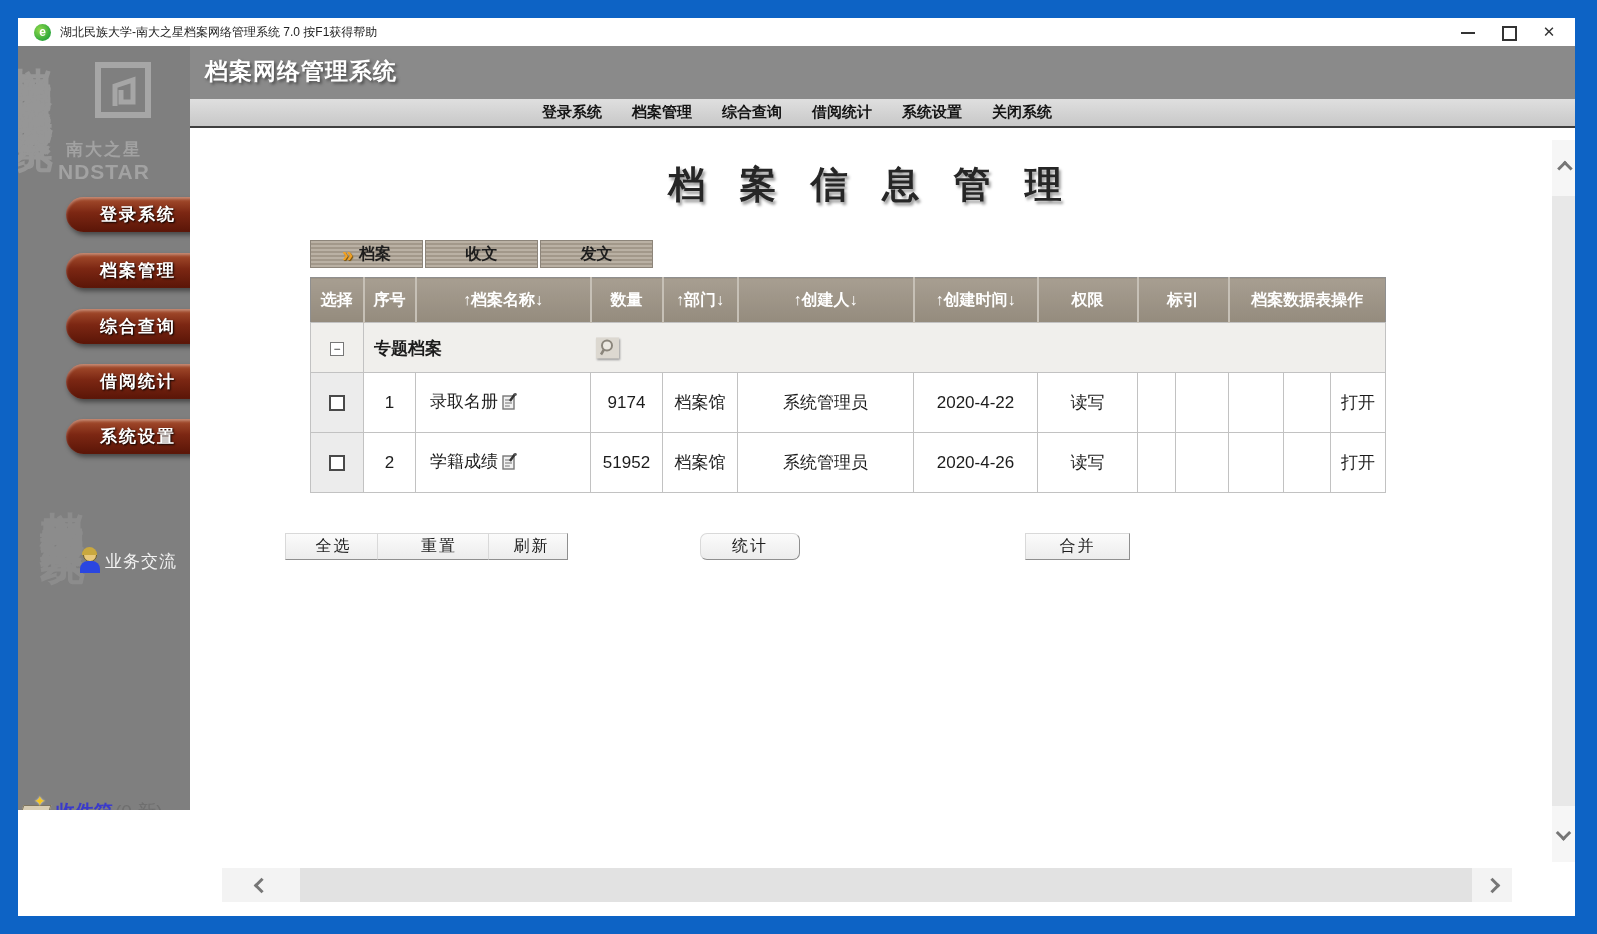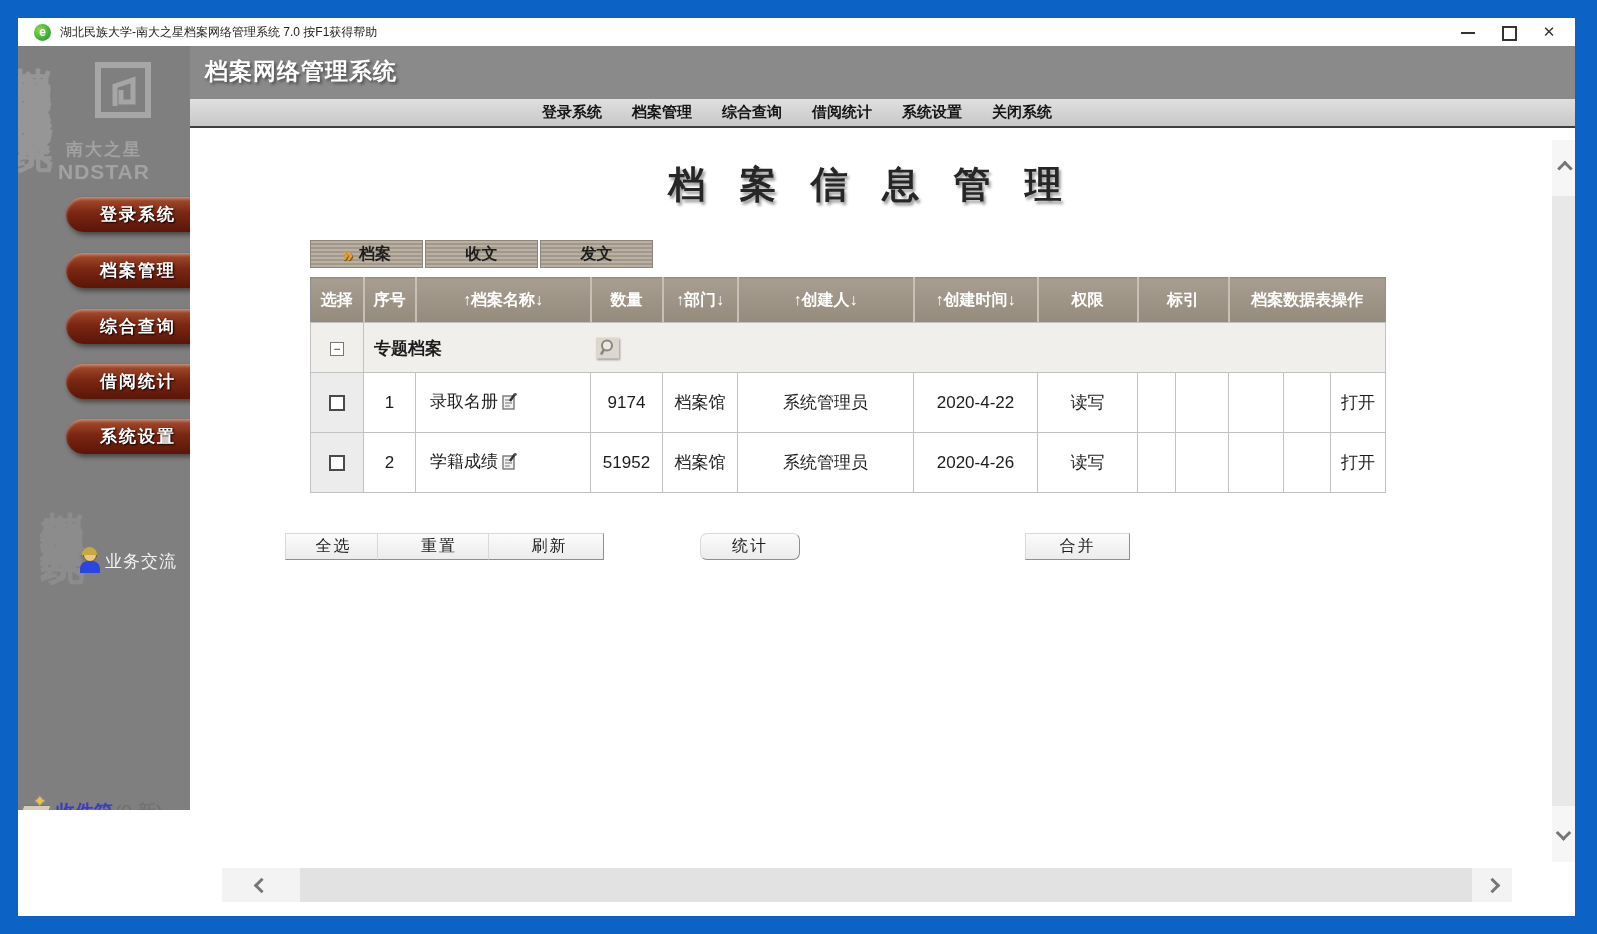--- a/index.html
+++ b/index.html
@@ -94,21 +94,21 @@
   .cb { display:inline-block; width:16px; height:16px; border:2px solid #4a4a4a; background:#fff; cursor:pointer; vertical-align:middle; }
   td.name-cell { text-align:left; padding-left:14px; }
   .doc-icon { display:inline-block; vertical-align:-3px; margin-left:4px; }
   .action-link { cursor:pointer; }
 
   .btn-row-btn { position:absolute; top:405px; height:27px; display:flex; align-items:center; justify-content:center;
     font-size:16px; color:#1e1e1e; background:linear-gradient(180deg,#fbfbfb,#ececec);
     border:1px solid #d9d9d9; border-right-color:#8f8f8f; border-bottom-color:#8f8f8f; cursor:pointer; letter-spacing:2px; }
   #btn-select-all { left:95px;  width:97px; }
   #btn-reset      { left:187px; width:124px; }
-  #btn-refresh    { left:298px; width:116px;padding-left:7px; }
+  #btn-refresh    { left:298px; width:80px;padding-left:7px; }
   #btn-stats      { left:510px; width:100px;border-radius:7px; }
   #btn-merge      { left:835px; width:105px; }
 
   
   .vscroll { position:absolute; left:1534px; top:122px; width:23px; height:722px; background:#e8e8e8; }
   .vs-btn { position:absolute; left:0; width:23px; height:56px; background:#f6f6f6; display:flex; align-items:center; justify-content:center; cursor:pointer; }
   .vs-up { top:0; } .vs-down { bottom:0; }
   .hscroll { position:absolute; left:204px; top:850px; width:1290px; height:34px; background:#e2e2e2; }
   .hs-btn { position:absolute; top:0; height:34px; background:#f3f3f3; display:flex; align-items:center; justify-content:center; cursor:pointer; }
   .hs-left { left:0; width:78px; } .hs-right { right:0; width:40px; }

